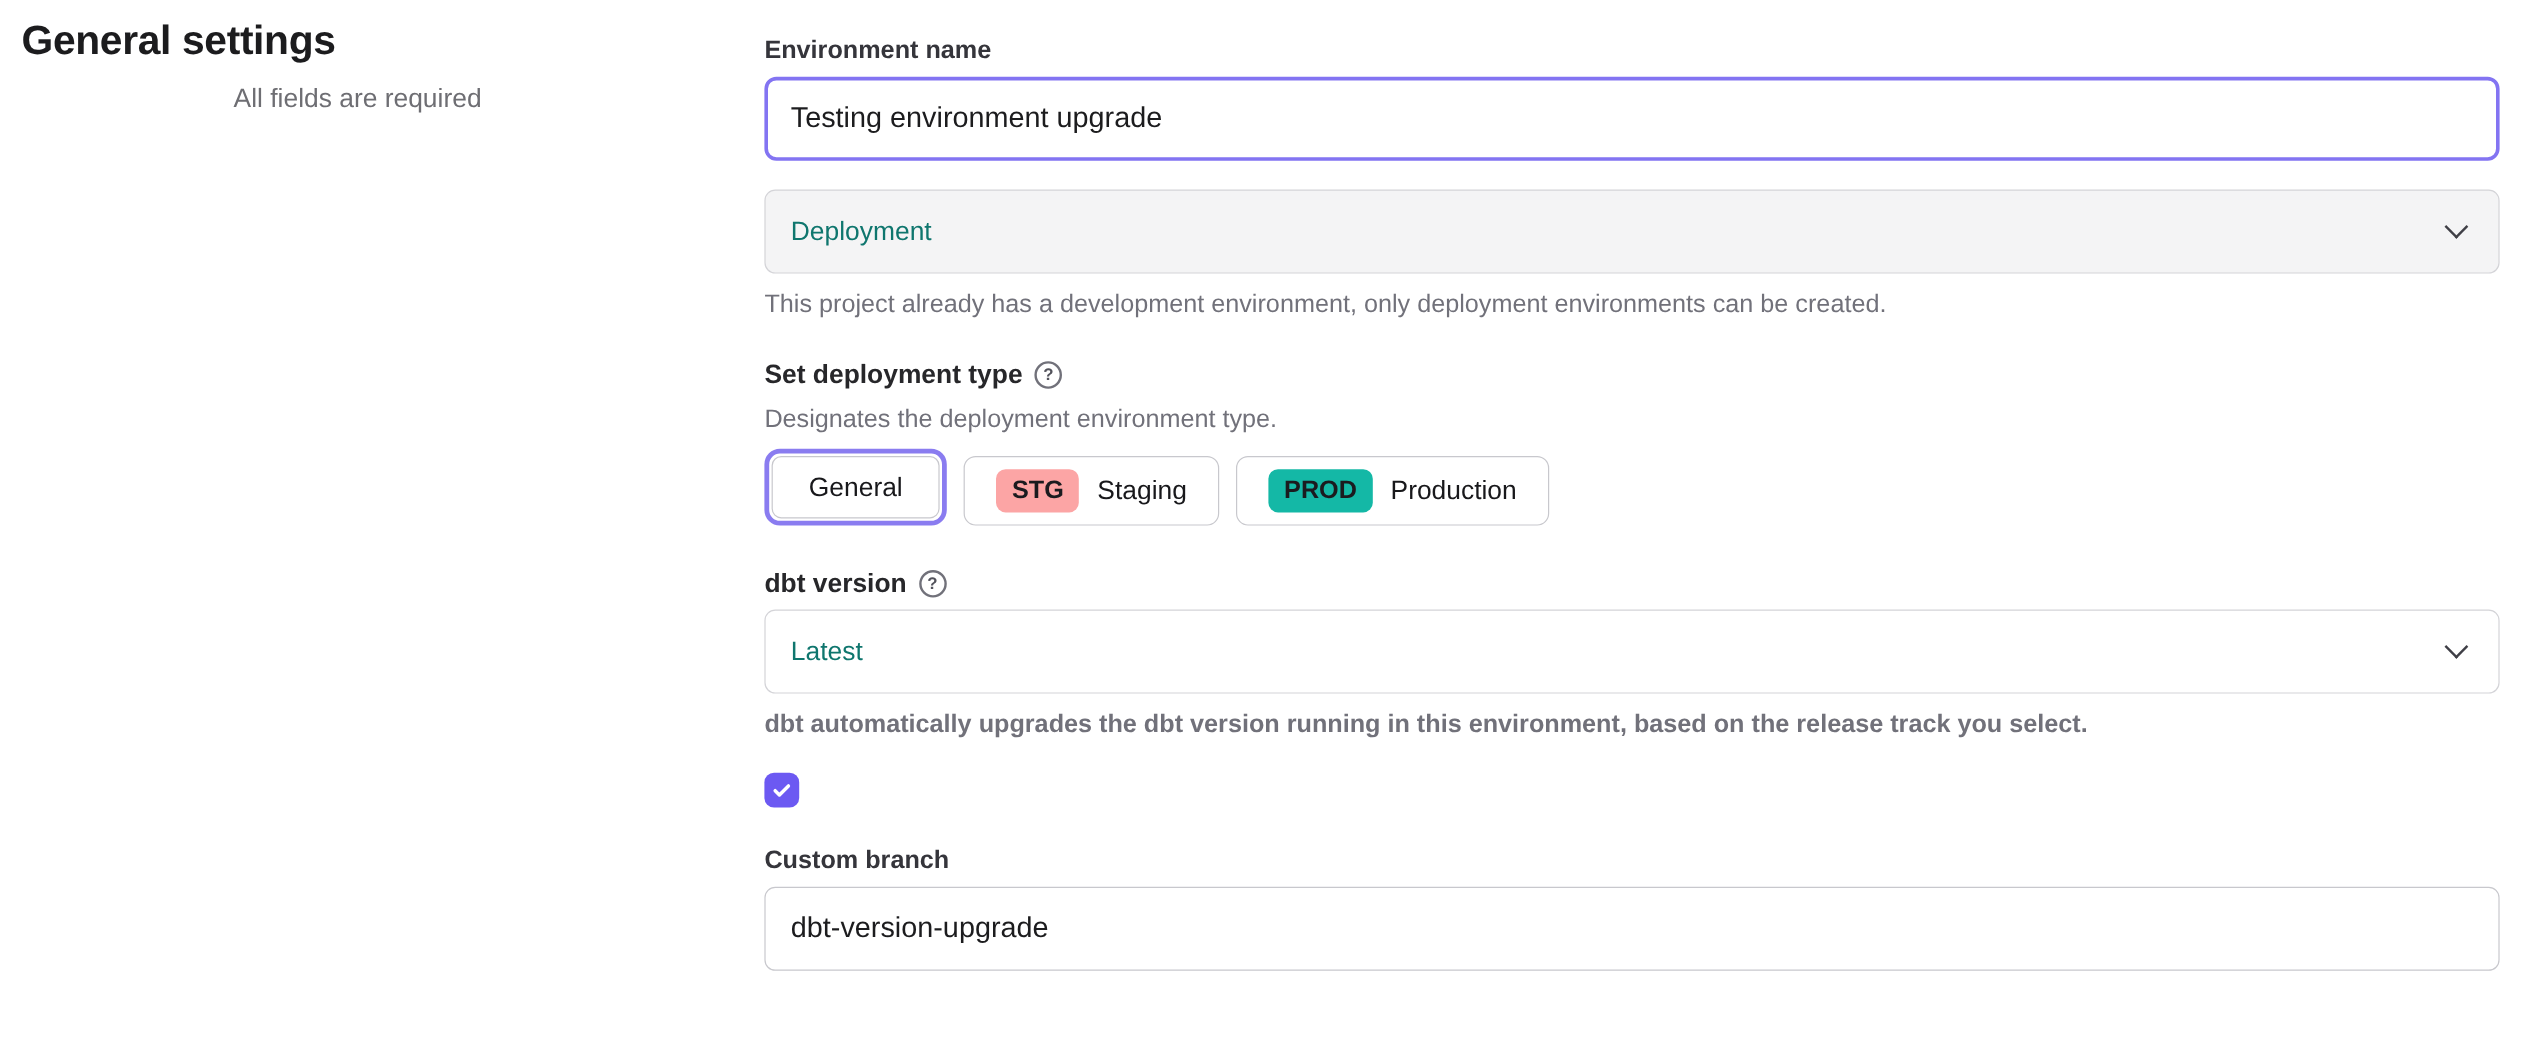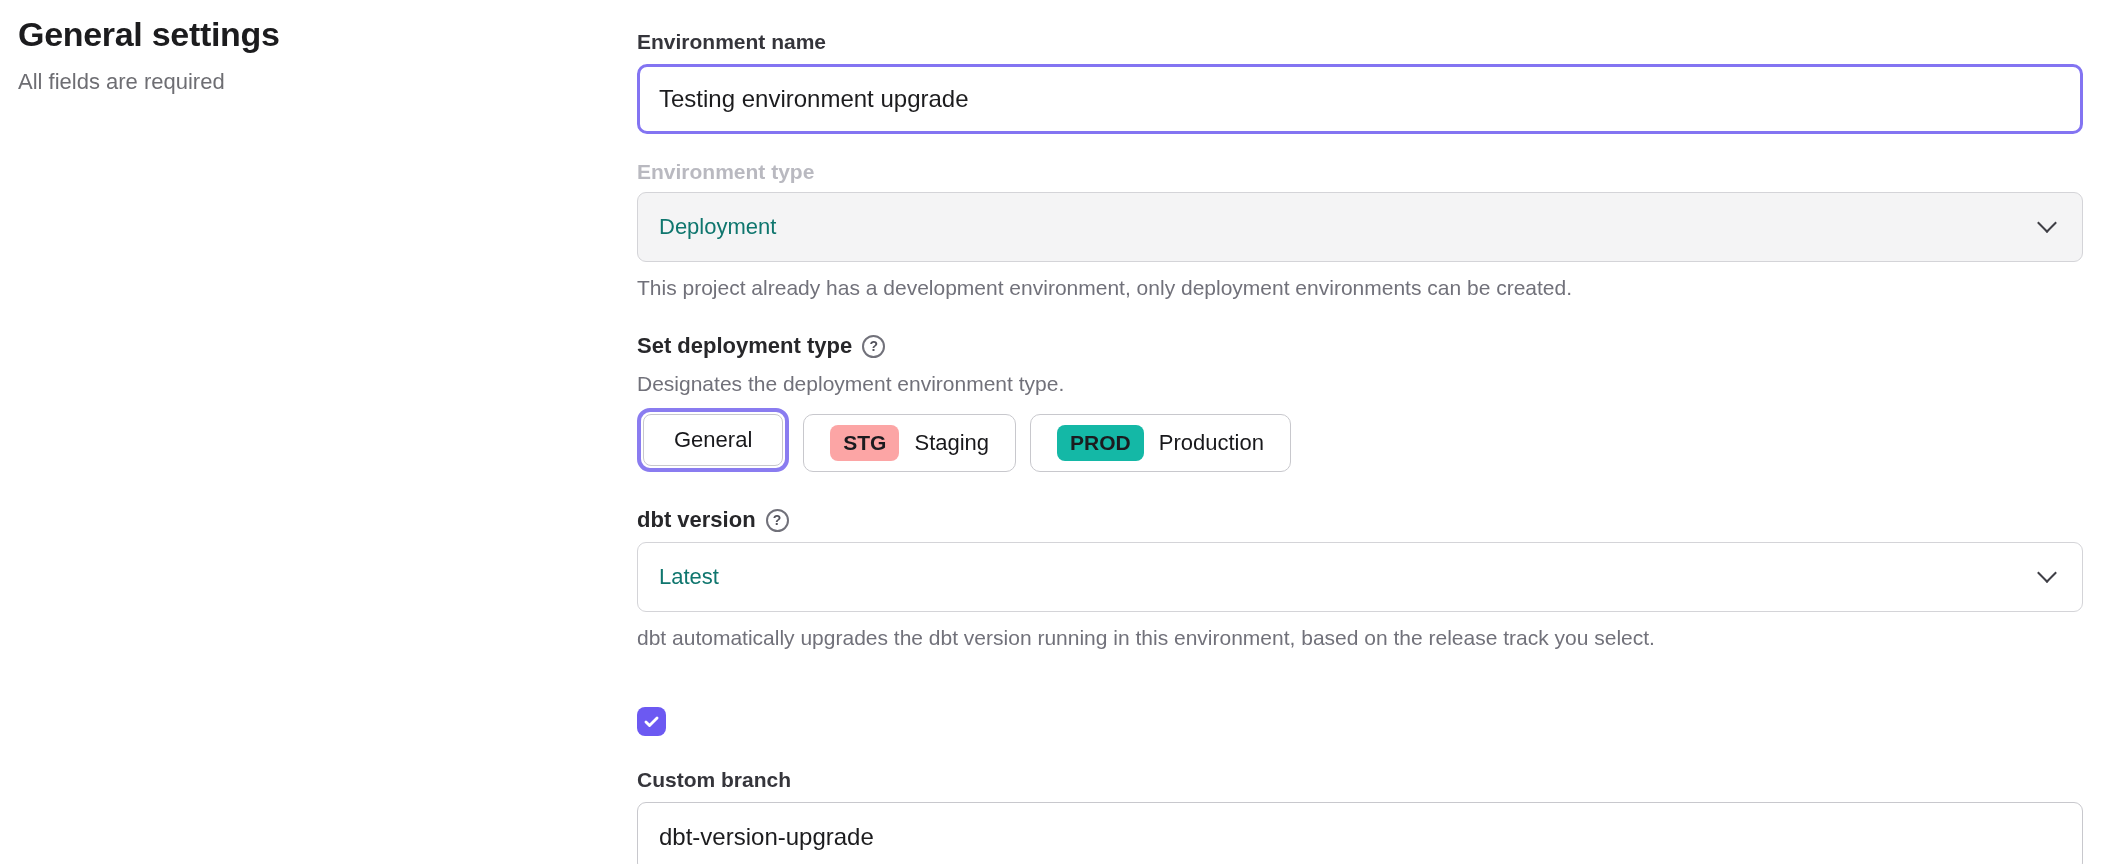--- a/index.html
+++ b/index.html
@@ -4,21 +4,21 @@
 <style>
   * { margin:0; padding:0; box-sizing:border-box; }
   html,body { width:2116px; height:864px; background:#ffffff;
     font-family:"Liberation Sans", sans-serif; color:#1c1c1e; overflow:hidden; }
 
   .page { position:relative; width:2116px; height:864px; }
 
   
   .left-col { position:absolute; left:18px; top:15px; width:560px; }
   .page-title { font-size:34px; font-weight:700; color:#1c1c1e; letter-spacing:-0.3px; }
-  .page-subtitle { margin-top:15px; font-size:22px; font-weight:400; color:#6e6e73; }
+  .page-subtitle { margin-top:15px; font-size:22px; font-weight:400; color:#6e6e73;text-align:center; }
 
   
   .form-col { position:absolute; left:637px; top:0; width:1446px; padding-top:28px; }
 
   .field-label { display:block; font-size:21px; font-weight:600; color:#35353b;
     line-height:28px; margin-bottom:8px; }
   .field-label.disabled { color:#b9b9c0; margin-bottom:6px; }
 
   .text-input { width:100%; height:70px; border:1px solid #c8c8cd; border-radius:9px;
     padding:0 21px; font-size:24px; color:#1c1c1e; background:#fff; outline:none;
@@ -30,21 +30,21 @@
     background:#fff; display:flex; align-items:center; justify-content:space-between;
     padding:0 28px 0 21px; font-size:22px; color:#0f766e; cursor:pointer; }
   .select.disabled { background:#f4f4f5; }
   .chevron { width:14px; height:14px; border-right:2.5px solid #3f3f46;
     border-bottom:2.5px solid #3f3f46; transform:rotate(45deg); margin-top:-8px; }
   .mb-select1 { margin-bottom:12px; }
   .mb-select2 { margin-bottom:12px; }
 
   .helper { font-size:21px; color:#71717a; line-height:28px; }
   .mb-helper1 { margin-bottom:28px; }
-  .mb-helper2 { margin-bottom:54px; }
+  .mb-helper2 { margin-bottom:25px;font-weight:bold; }
   .mb-sub2 { margin-bottom:10px; }
 
   .section-label-row { display:flex; align-items:center; height:32px; margin-bottom:8px; }
   .section-label-row.tight { margin-bottom:6px; }
   .section-label { font-size:22px; font-weight:700; color:#27272a; }
   .help-icon { display:inline-flex; align-items:center; justify-content:center;
     width:23px; height:23px; border:2px solid #71717a; border-radius:50%;
     font-size:14px; font-weight:700; color:#52525b; margin-left:10px; cursor:pointer; }
 
   .btn-row { display:flex; align-items:flex-end; gap:14px; height:64px; margin-bottom:32px; }
@@ -73,21 +73,20 @@
   <div class="left-col">
     <h1 class="page-title">General settings</h1>
     <p class="page-subtitle">All fields are required</p>
   </div>
 
   <div class="form-col">
 
     <label class="field-label">Environment name</label>
     <input class="text-input focused mb-input1" type="text" value="Testing environment upgrade" style="">
 
-    <label class="field-label disabled">Environment type</label>
     <div class="select disabled mb-select1">
       <span>Deployment</span>
       <span class="chevron"></span>
     </div>
     <p class="helper mb-helper1">This project already has a development environment, only deployment environments can be created.</p>
 
     <div class="section-label-row">
       <span class="section-label">Set deployment type</span>
       <span class="help-icon">?</span>
     </div>

